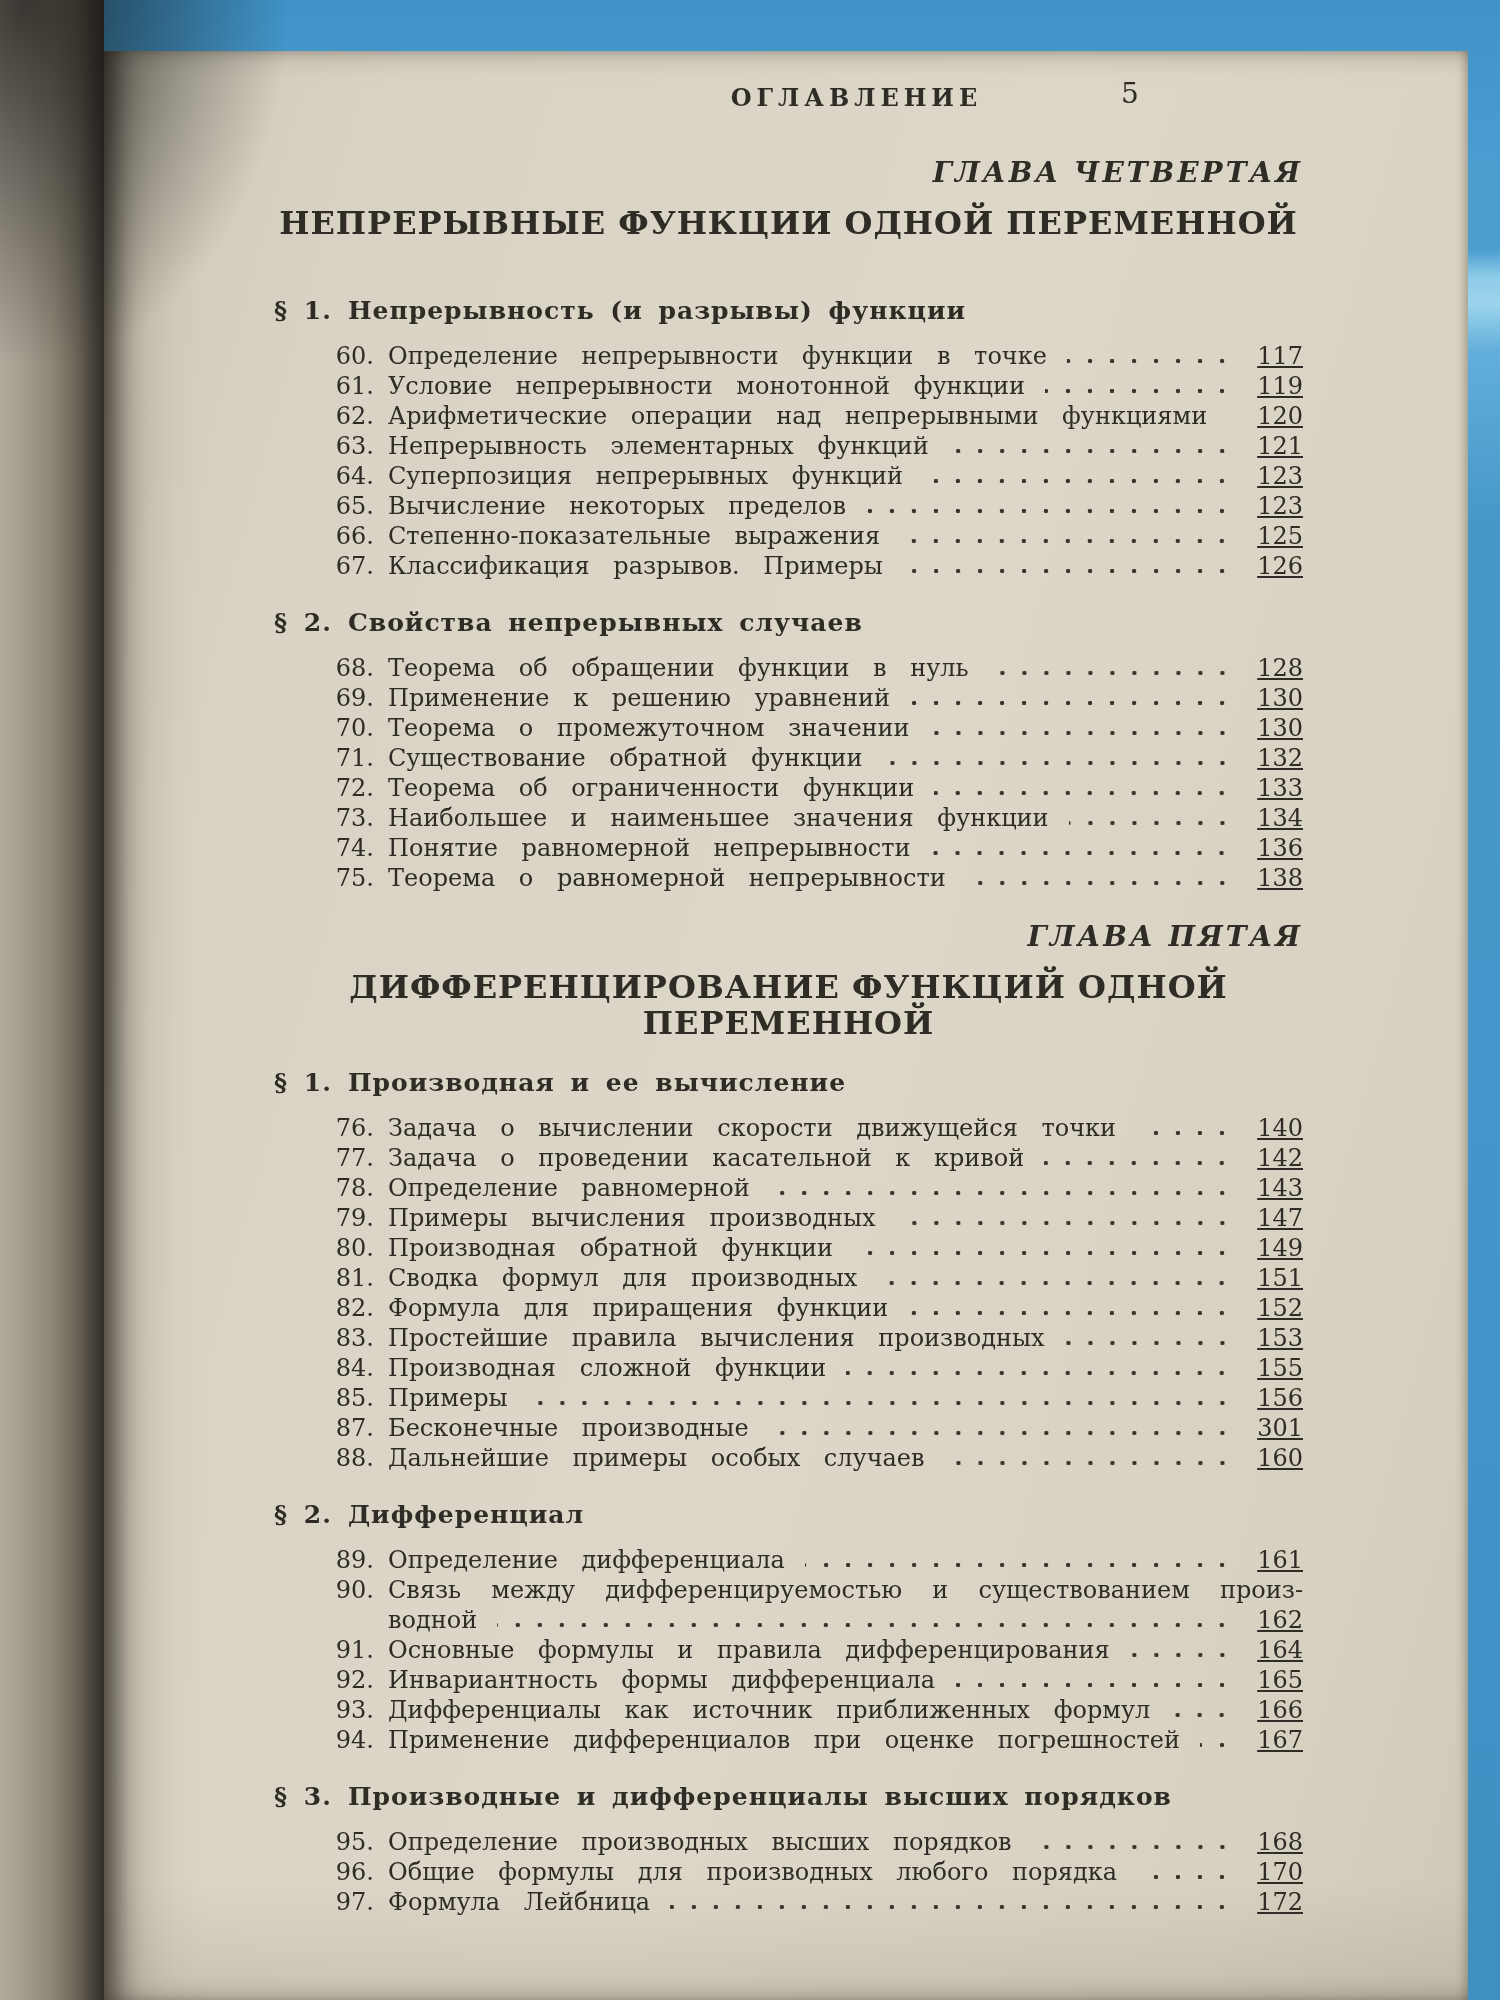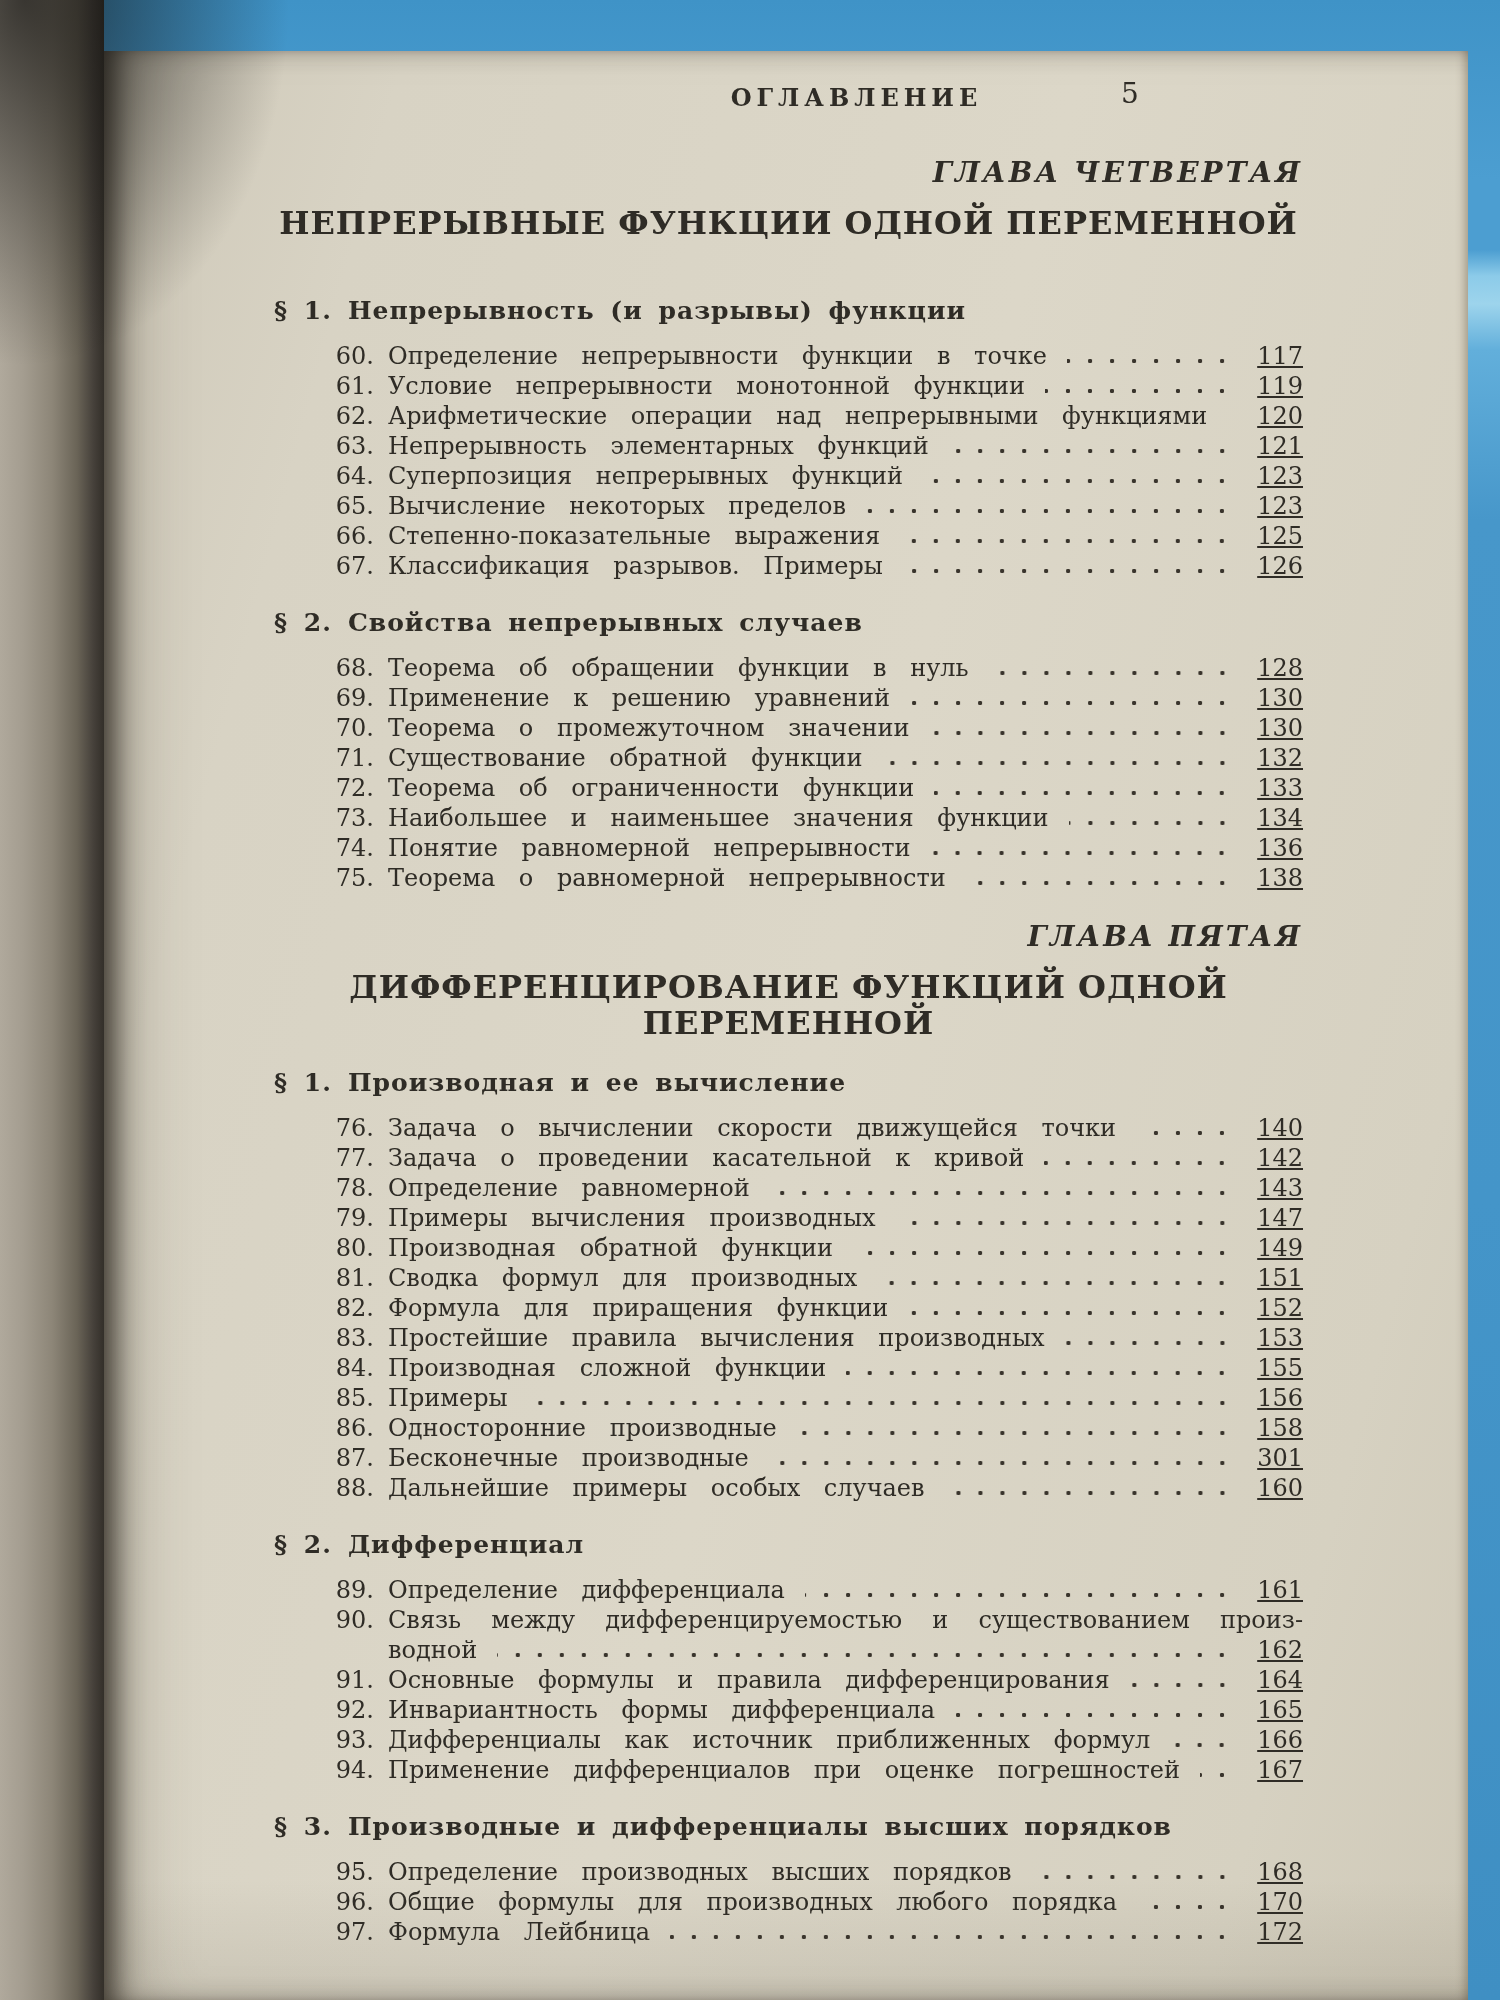--- a/index.html
+++ b/index.html
@@ -244,26 +244,20 @@
                 <span class="leader"></span>
                 <span class="e-page">155</span>
               </div>
               <div class="entry">
                 <span class="e-num">85.</span>
                 <span class="e-text">Примеры</span>
                 <span class="leader"></span>
                 <span class="e-page">156</span>
               </div>
               <div class="entry">
-                <span class="e-num">86.</span>
-                <span class="e-text">Односторонние производные</span>
-                <span class="leader"></span>
-                <span class="e-page">158</span>
-              </div>
-              <div class="entry">
                 <span class="e-num">87.</span>
                 <span class="e-text">Бесконечные производные</span>
                 <span class="leader"></span>
                 <span class="e-page">301</span>
               </div>
               <div class="entry">
                 <span class="e-num">88.</span>
                 <span class="e-text">Дальнейшие примеры особых случаев</span>
                 <span class="leader"></span>
                 <span class="e-page">160</span>

